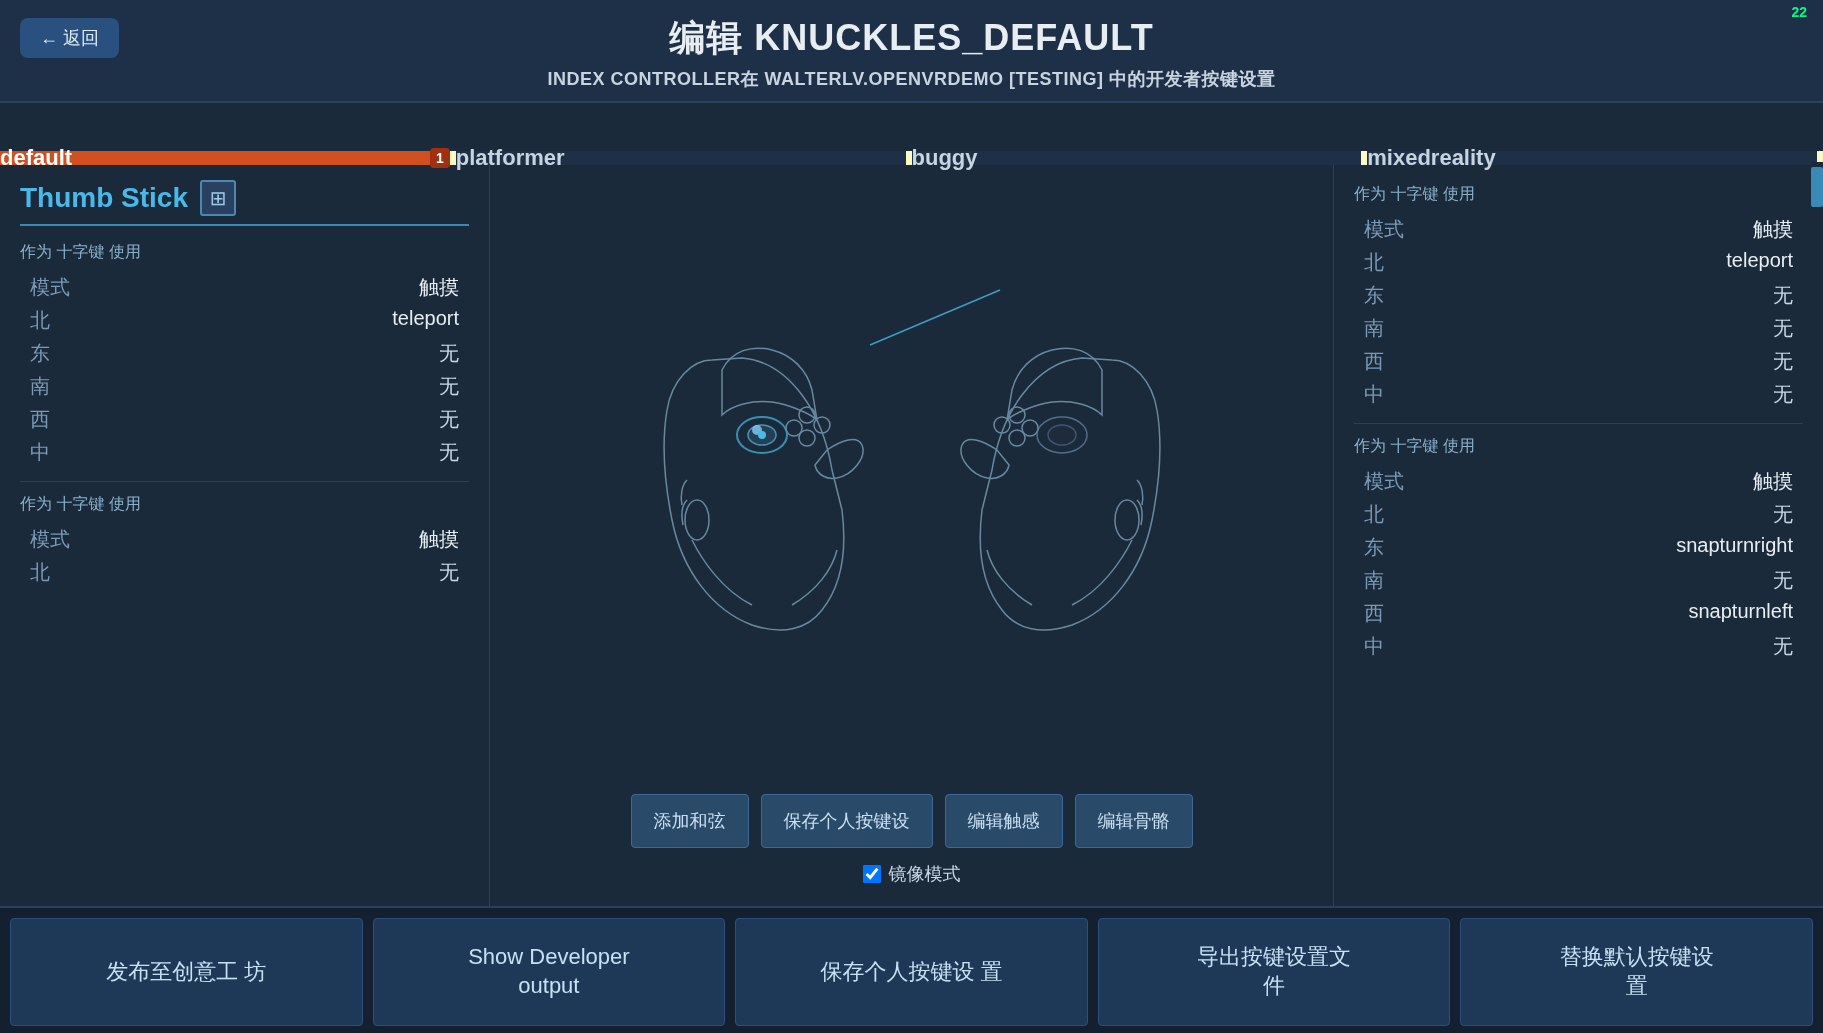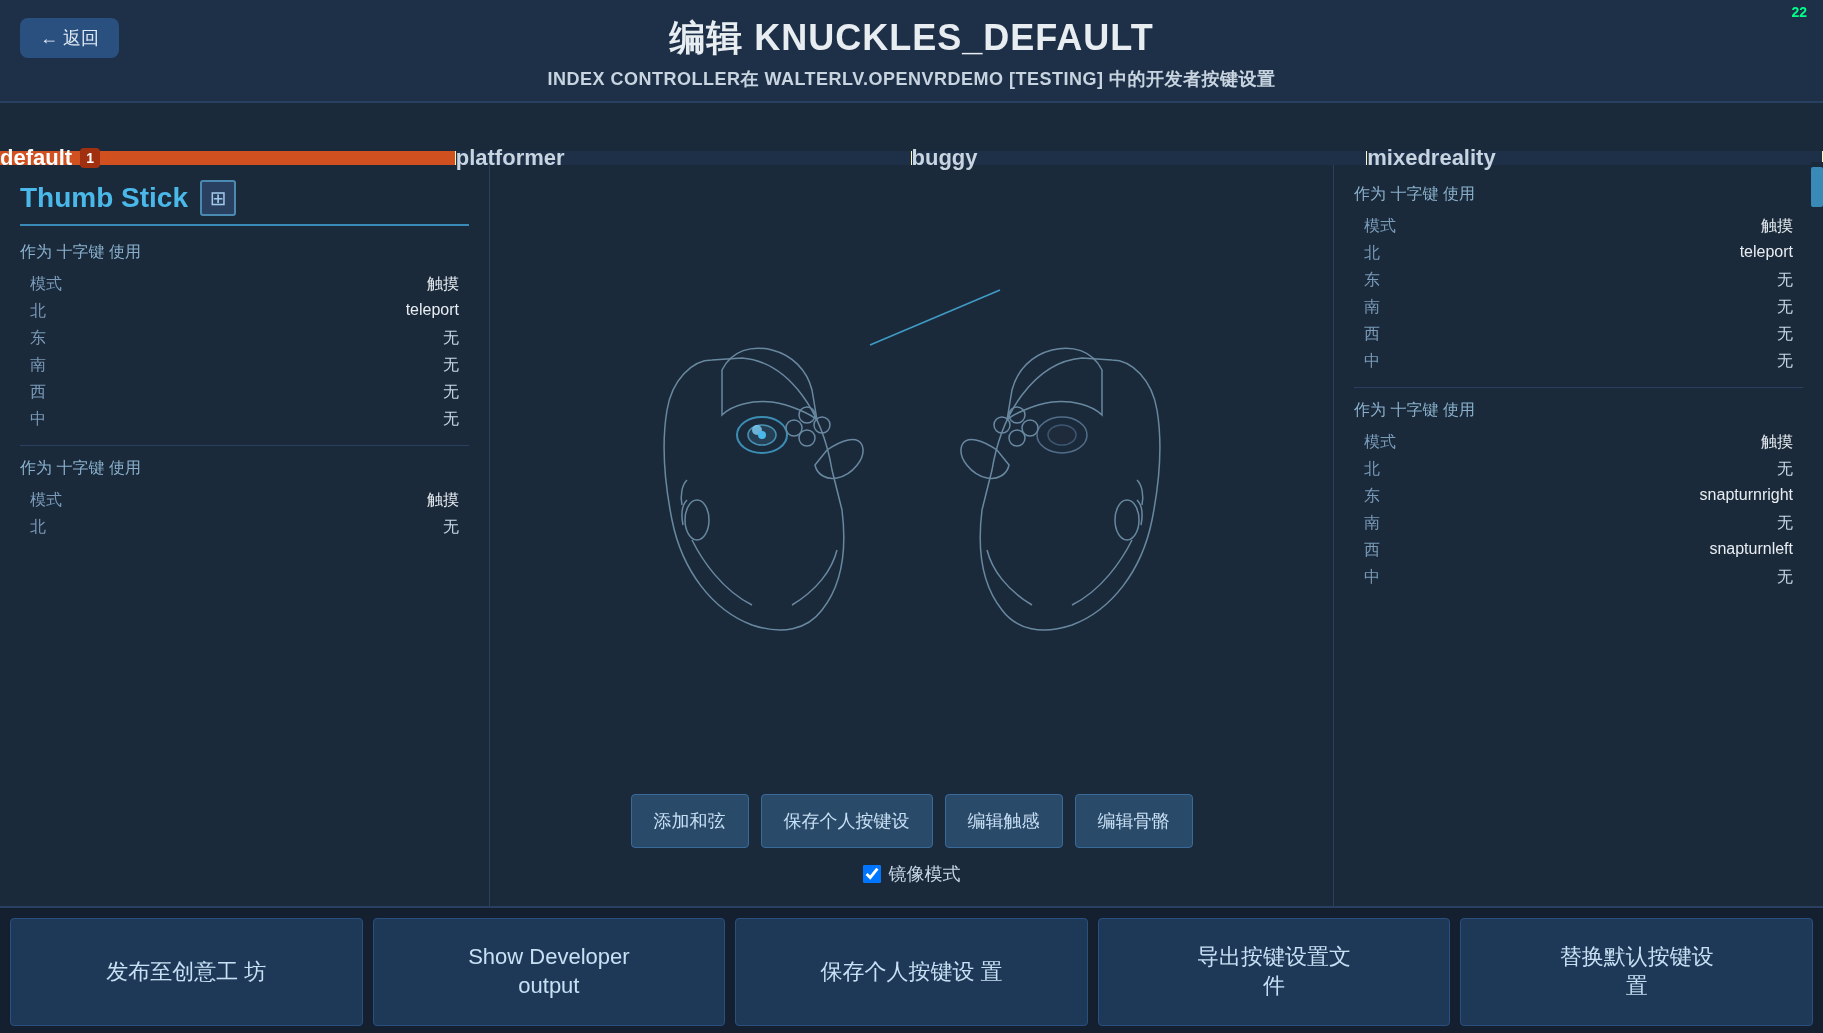--- a/index.html
+++ b/index.html
@@ -53,26 +53,26 @@
 
     
     .tab-bar {
       display: flex;
       height: 62px;
     }
     .tab {
       flex: 1;
       display: flex;
       align-items: center;
-      justify-content: flex-start;
+      justify-content: space-between;
       font-size: 22px;
       font-weight: bold;
       cursor: pointer;
       background: #1e3048;
-      border-right: 1px solid #fef9c3;
+      border-right: 6px solid #fef9c3;
       position: relative;
       color: #c8d4e0;
       margin-top: 48px;
     }
     .tab.active {
       background: #d05020;
       color: white;
     }
     .tab-badge {
       background: #a03010;
@@ -128,21 +128,21 @@
     .subsection-label {
       font-size: 16px;
       color: #8ab0cc;
       margin-bottom: 8px;
       margin-top: 4px;
     }
     .property-row {
       display: flex;
       justify-content: space-between;
       padding: 3px 10px;
-      font-size: 16px;
+      font-size: 20px;
     }
     .property-key {
       color: #7a9ab8;
     }
     .property-value {
       color: #c8d8e8;
     }
     .property-value.active {
       color: #e8edf2;
     }

